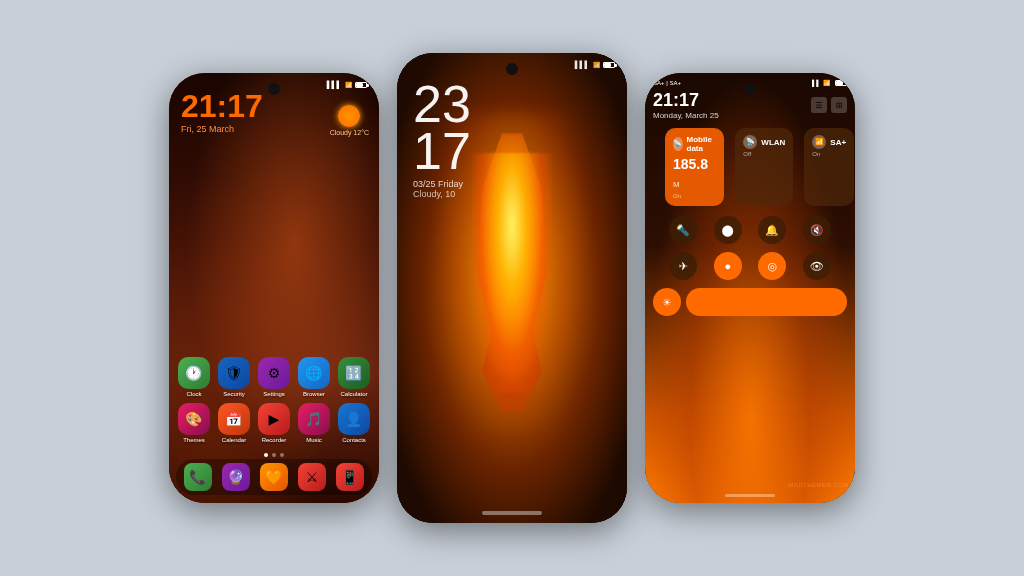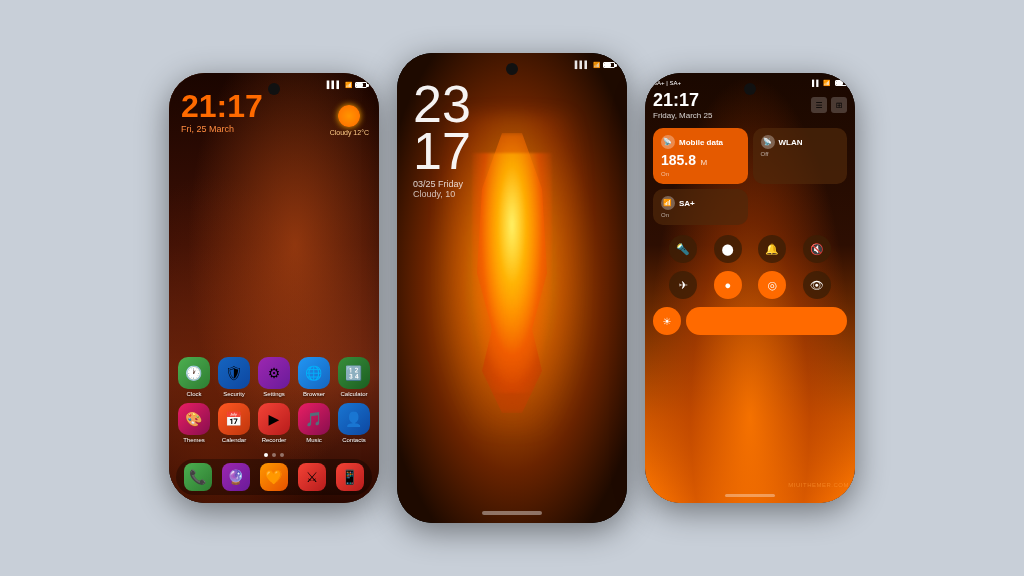--- a/index.html
+++ b/index.html
@@ -334,24 +334,24 @@
       display: flex;
       align-items: center;
       justify-content: center;
       font-size: 8px;
     }
 
     
     .p3-controls {
       position: relative;
       z-index: 5;
-      padding: 6px 8px;
+      padding: 6px 20px;
       display: grid;
-      grid-template-columns: 1fr 1fr;
-      gap: 5px;
+      grid-template-columns: 1fr 1fr 1fr;
+      gap: 11px;
     }
     .ctrl-tile {
       border-radius: 10px;
       padding: 7px 8px;
       display: flex;
       flex-direction: column;
       gap: 2px;
     }
     .ctrl-tile.orange { background: #e55a00; }
     .ctrl-tile.dark { background: rgba(80,40,10,0.7); }
@@ -630,21 +630,21 @@
           <span style="font-size:6px;color:#fff;margin-left:1px;">📶</span>
           <div class="battery-icon" style="margin-left:2px;">
               <div class="battery-fill"></div>
             </div>
         </div>
       </div>
 
       <div class="p3-top-row">
         <div>
           <div class="p3-time">21:17</div>
-          <div class="p3-date">Friday, March 25</div>
+          <div class="p3-date">Monday, March 25</div>
         </div>
         <div class="p3-icons-row">
           <div class="p3-icon-sm">☰</div>
           <div class="p3-icon-sm">⊞</div>
         </div>
       </div>
 
       <div class="p3-controls">
 
         <div class="ctrl-tile orange">

